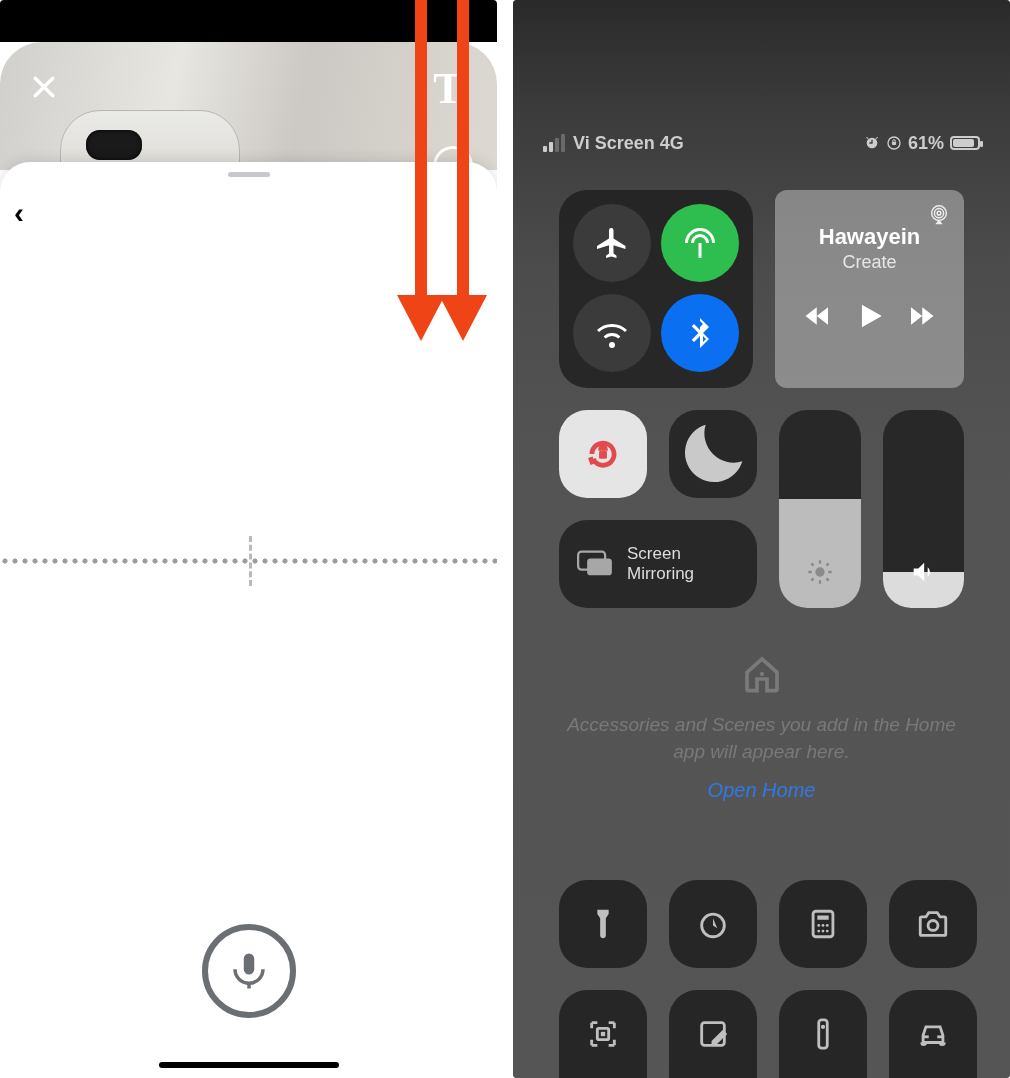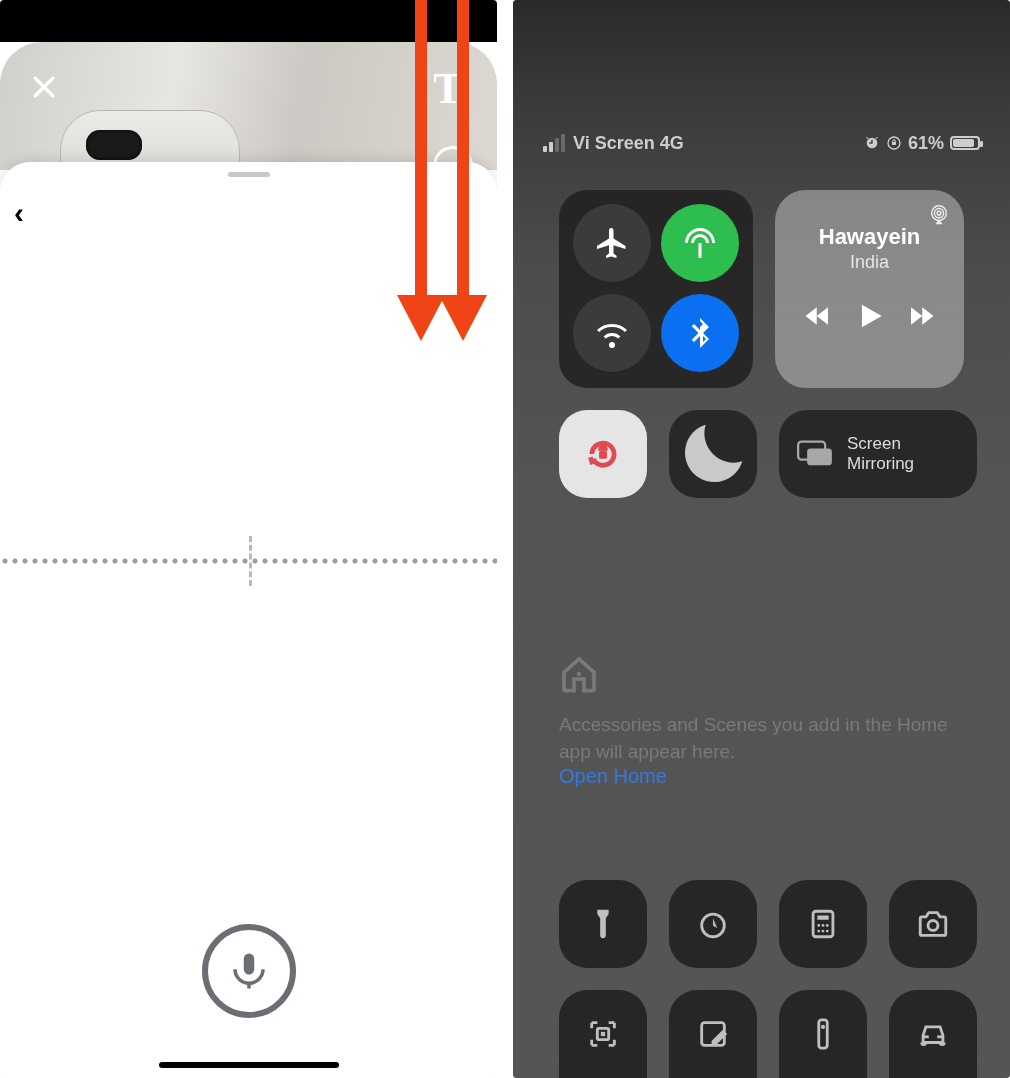--- a/index.html
+++ b/index.html
@@ -140,21 +140,21 @@
     cursor:pointer;
   }
   .circle svg { width:36px; height:36px; fill:#fff; }
   .c-dark { background:#3b3b3b; }
   .c-green { background:#2ebd4f; }
   .c-blue { background:#0a6ff0; }
 
   .media-tile {
     width:198px; height:198px;
     background: rgba(190,190,190,0.55);
-    border-radius:31px;
+    border-radius:12px;
     padding:16px 18px;
     color:#fff;
     display:flex; flex-direction:column;
   }
   .airplay-corner { position:absolute; top:14px; right:14px; opacity:0.85;}
   .airplay-corner svg { width:22px; height:22px; fill:#fff; }
   .media-title { font-size:22px; font-weight:700; text-align:center; margin-top:18px;}
   .media-artist { font-size:18px; text-align:center; color:#e6e6e6; margin-top:2px;}
   .media-controls { display:flex; justify-content:space-around; align-items:center; margin-top:26px;}
   .media-controls svg { fill:#fff; width:30px; height:30px; cursor:pointer;}
@@ -175,25 +175,25 @@
     background:#bcbcbc;
   }
   .slider .icon {
     position:absolute; bottom:18px; left:50%; transform:translateX(-50%);
   }
   .slider .icon svg { width:28px; height:28px; fill:#8a8a8a;}
   .vol .icon svg { fill:#fff; }
 
   .home-section {
     position:absolute; top:654px; left:46px; right:46px;
-    color:#828282;
+    text-align:center; color:#828282;font-style:italic;
   }
   .home-icon svg { width:40px; height:40px; stroke:#7a7a7a; fill:none; stroke-width:2.2;}
   .home-text { font-size:19px; line-height:1.4; margin-top:14px; color:#797979;}
-  .open-home { color:#2f7ae5; font-size:20px; cursor:pointer;}
+  .open-home { color:#2f7ae5; font-size:20px; margin-top:14px; cursor:pointer;}
 
   .btm-grid {
     position:absolute; bottom:0; left:46px; right:46px;
     display:grid; grid-template-columns:repeat(4,88px); gap:22px;
     justify-content:space-between;
   }
   .btm-grid .tile-1 { background: rgba(28,28,28,0.82); }
   .btm-grid svg { width:34px; height:34px; fill:#bfbfbf;}
 
   .lock-rot svg { fill:none; stroke:#e14a4e; stroke-width:3;}
@@ -300,37 +300,37 @@
         <div class="tile media-tile" style="position:relative;">
           <span class="airplay-corner">
             <svg viewBox="0 0 24 24">
                 <circle cx="12" cy="10" r="8" fill="none" stroke="#fff" stroke-width="1.6"></circle>
                 <circle cx="12" cy="10" r="5" fill="none" stroke="#fff" stroke-width="1.6"></circle>
                 <circle cx="12" cy="10" r="2" fill="none" stroke="#fff" stroke-width="1.6"></circle>
                 <path d="M8 22l4-5 4 5z"></path>
               </svg>
           </span>
           <div class="media-title">Hawayein</div>
-          <div class="media-artist">India</div>
+          <div class="media-artist">Create</div>
           <div class="media-controls">
             <span><svg viewBox="0 0 24 24">
                   <path d="M11 12L20 5v14zM2 12l9-7v14z"></path>
                 </svg></span>
             <span class="play"><svg viewBox="0 0 24 24">
                   <path d="M7 4l14 8-14 8z"></path>
                 </svg></span>
             <span><svg viewBox="0 0 24 24">
                   <path d="M4 5l9 7-9 7zM13 5l9 7-9 7z"></path>
                 </svg></span>
           </div>
         </div>
       </div>
 
       <div class="row">
-        <div style="display:flex; flex-direction:row; gap:22px;">
+        <div style="display:flex; flex-direction:column; gap:22px;">
           <div style="display:flex; gap:22px;">
             <div class="tile tile-1 lock-rot" style="background:rgba(245,245,245,0.9);">
               <svg viewBox="0 0 24 24" width="38" height="38">
                 <path d="M5 12a7 7 0 1 1 2 5"></path>
                 <path d="M4 14l1 3 3-1"></path>
                 <rect x="9.5" y="10" width="5" height="5" rx="1" fill="#e14a4e" stroke="none"></rect>
                 <path d="M10.5 10V9a1.5 1.5 0 0 1 3 0v1"></path>
               </svg>
             </div>
             <div class="tile tile-1">

